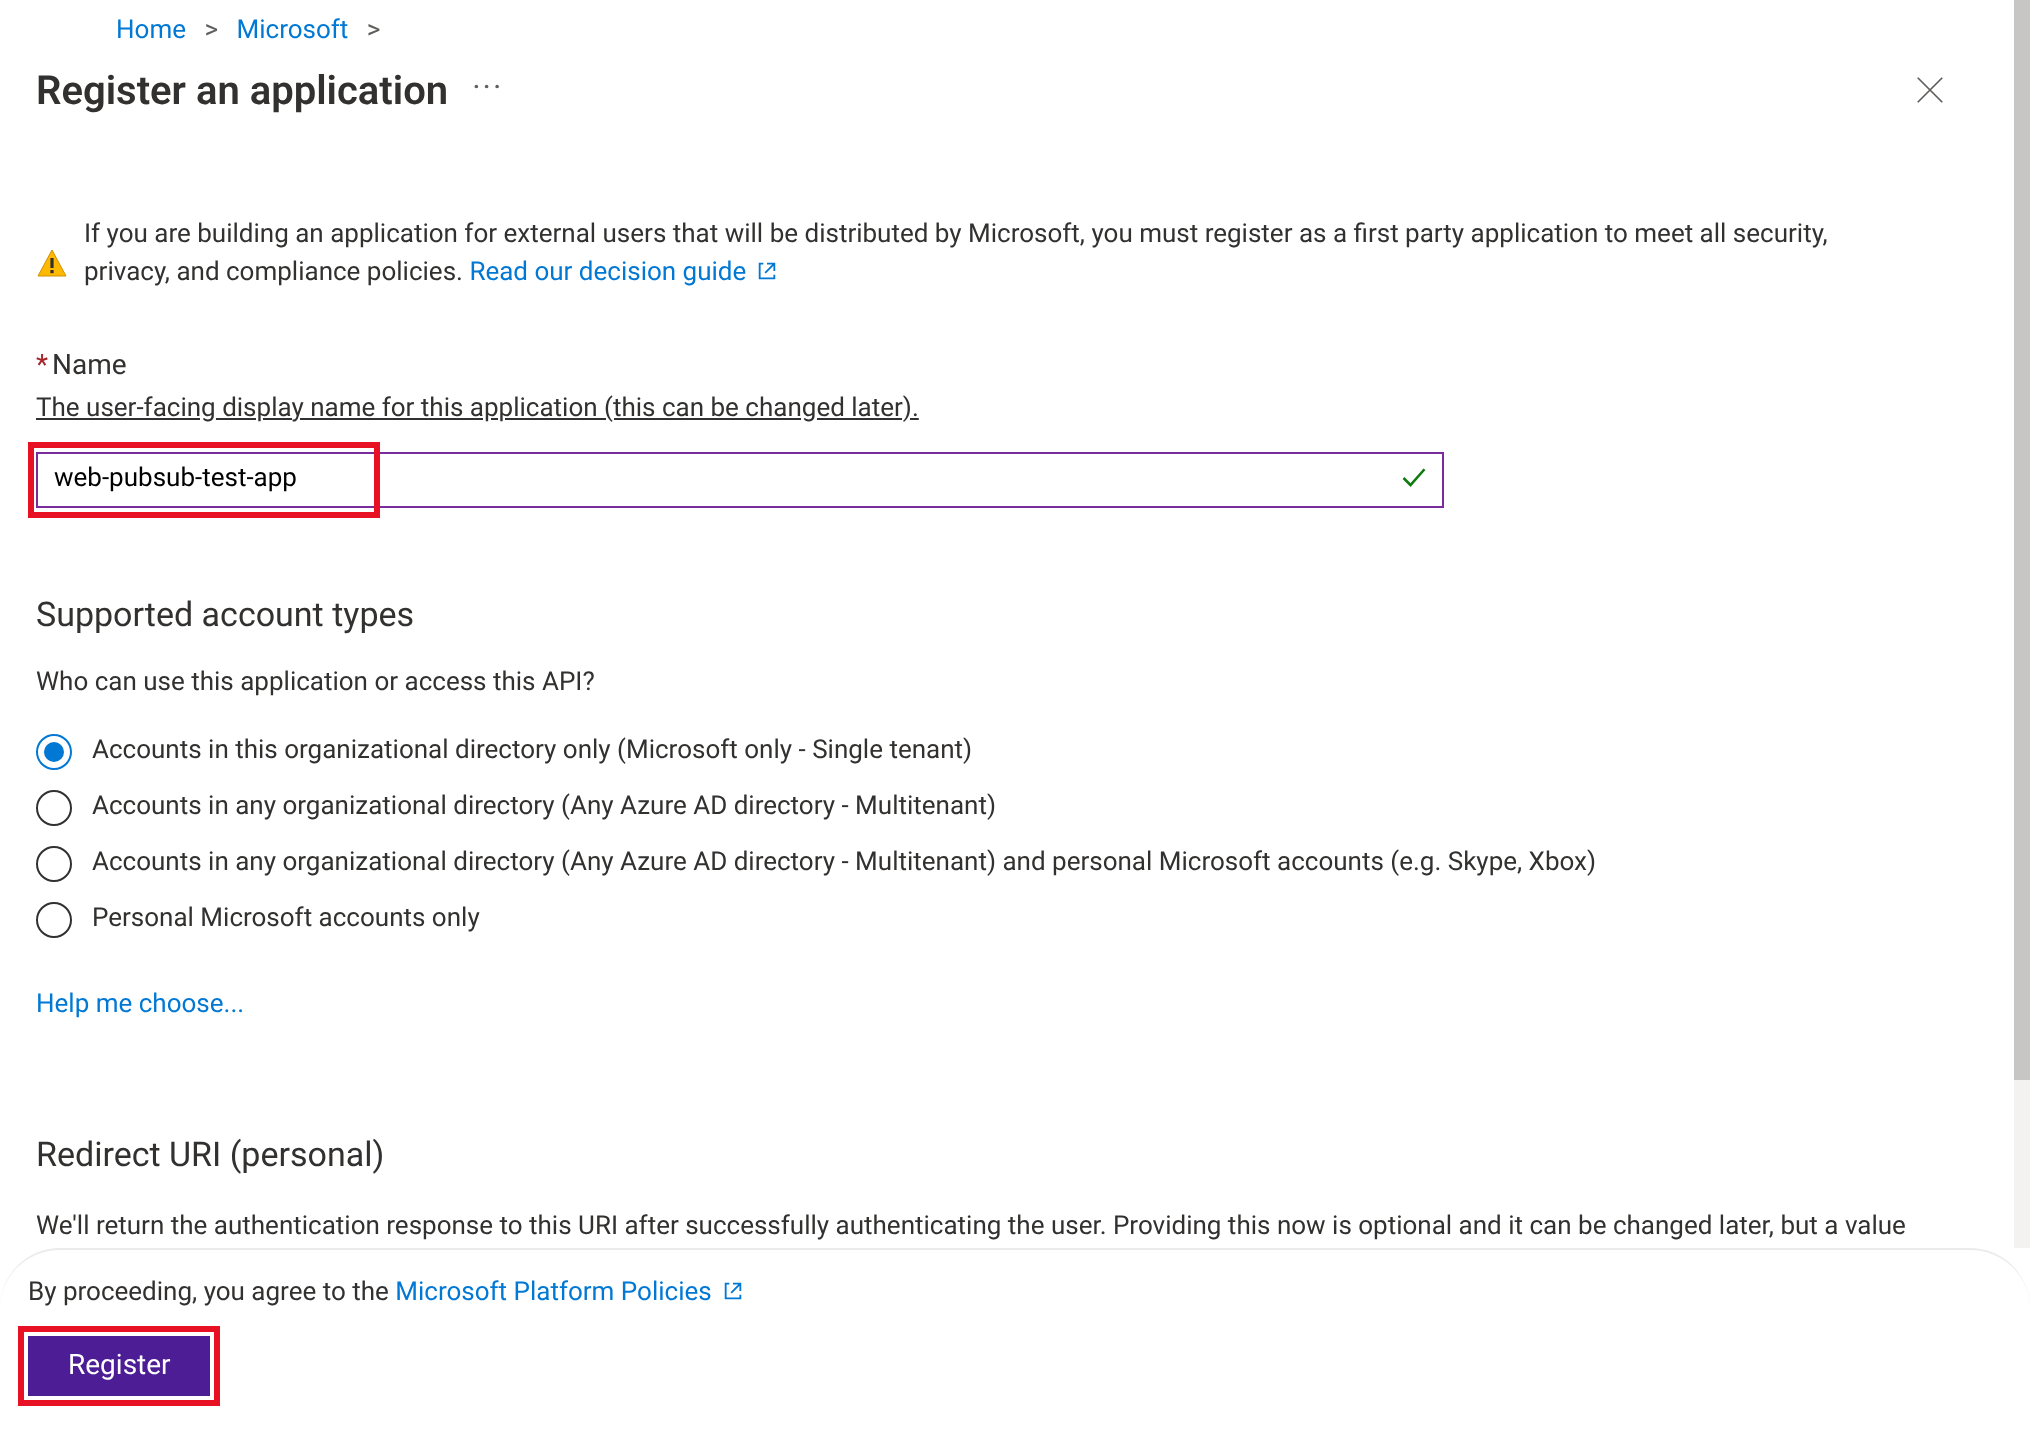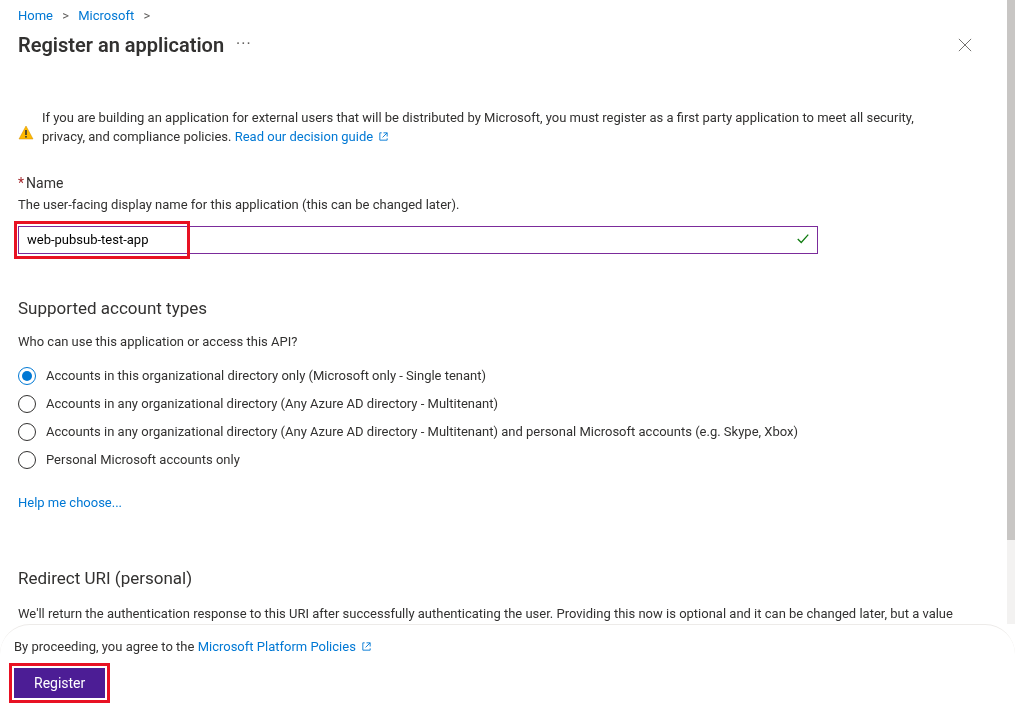--- a/index.html
+++ b/index.html
@@ -20,20 +20,21 @@
   .scroll-area {
     position: absolute;
     left: 0; top: 0; right: 8px; bottom: 96px;
     padding: 6px 20px 0 18px;
   }
   
   .breadcrumb {
     font-size: 13px;
     color: #0078d4;
     padding: 2px 0 6px 0;
+    margin-left: 40px;
   }
   .breadcrumb a { color: #0078d4; text-decoration: none; }
   .breadcrumb .sep { color: #605e5c; margin: 0 6px; }
   
   .title-row {
     display: flex; align-items: center; justify-content: space-between;
     margin-bottom: 48px;
   }
   .title-left { display: flex; align-items: center; gap: 12px; }
   .page-title {
@@ -54,24 +55,24 @@
     font-size: 13px; line-height: 1.45;
     margin-bottom: 28px;
     max-width: 940px;
   }
   .warning-icon { flex-shrink: 0; margin-top: 1px; }
   .link { color: #0078d4; text-decoration: none; }
   .ext-icon { width: 11px; height: 11px; vertical-align: -1px; margin-left: 2px; }
   
   .field-label { font-size: 14px; color: #323130; margin-bottom: 6px; }
   .field-label .req { color: #a4262c; margin-right: 2px; }
-  .field-help { font-size: 13px; color: #323130; margin-bottom: 14px; }
+  .field-help { font-size: 13px; color: #323130; margin-bottom: 14px; text-decoration: underline; }
   .name-input-wrap {
     position: relative;
-    width: 800px;
+    width: 704px;
   }
   .name-input {
     width: 100%;
     height: 28px;
     border: 1px solid #7b2b9b;
     padding: 2px 30px 2px 8px;
     font-size: 13px;
     font-family: inherit;
     background: #fff;
     outline: none;

